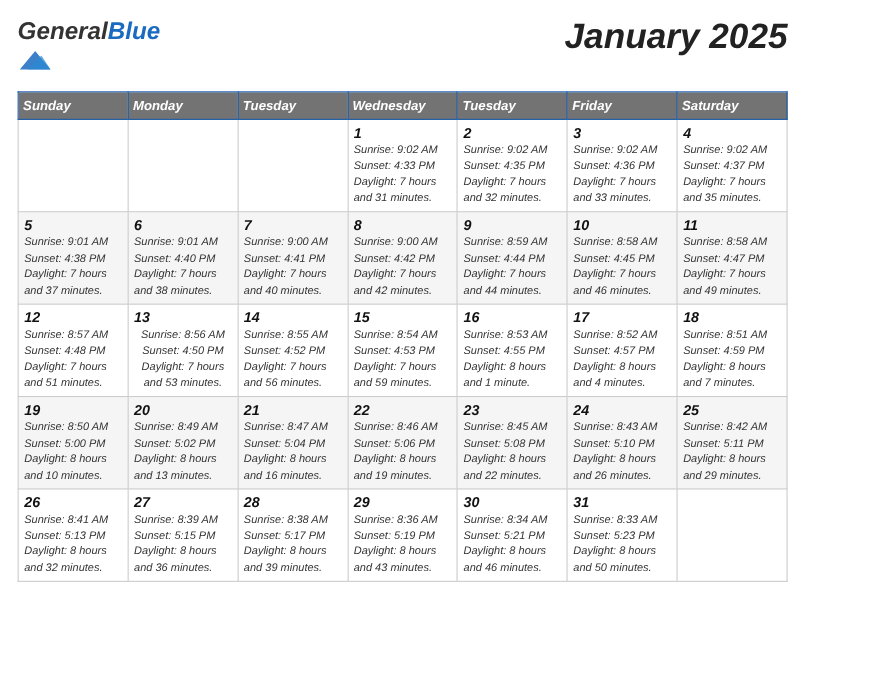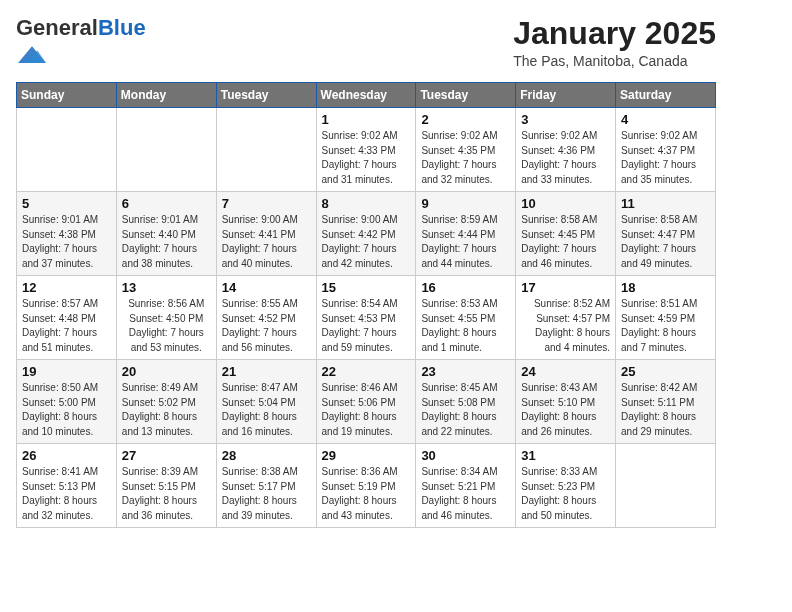--- a/index.html
+++ b/index.html
@@ -7,20 +7,21 @@
       font-family: Arial, sans-serif;
       background: #fff;
       width: 792px;
       min-height: 612px;
       padding: 0;
     }
     .page {
       width: 732px;
       background: #fff;
       padding: 16px 16px 10px 16px;
+      font-style: italic;
     }
     .header {
       display: flex;
       justify-content: space-between;
       align-items: flex-start;
       margin-bottom: 10px;
     }
     .logo {
       display: flex;
       align-items: center;
@@ -101,21 +102,20 @@
           <span class="logo-general">General</span><span class="logo-blue">Blue</span>
         </div>
         <svg class="logo-icon" viewBox="0 0 40 30" xmlns="http://www.w3.org/2000/svg">
           <polygon points="0,28 20,4 40,28" fill="#1a6abf" opacity="0.85"></polygon>
           <polygon points="10,28 28,10 40,28" fill="#2a8ad4" opacity="0.7"></polygon>
         </svg>
       </div>
     </div>
     <div class="title-area">
       <div class="month-title">January 2025</div>
-      <div class="location">The Pas, Manitoba, Canada</div>
     </div>
   </div>
 
   <table class="calendar">
     <thead>
       <tr>
       <th>Sunday</th>
           <th>Monday</th>
           <th>Tuesday</th>
           <th>Wednesday</th>
@@ -240,21 +240,21 @@
           </td>
           <td>
             <div class="day-number">16</div>
             <div class="day-info" style="white-space: pre-line;">Sunrise: 8:53 AM
 Sunset: 4:55 PM
 Daylight: 8 hours
 and 1 minute.</div>
           </td>
           <td>
             <div class="day-number">17</div>
-            <div class="day-info" style="white-space: pre-line; text-align: right;">Sunrise: 8:52 AM
+            <div class="day-info" style="white-space: pre-line;">Sunrise: 8:52 AM
 Sunset: 4:57 PM
 Daylight: 8 hours
 and 4 minutes.</div>
           </td>
           <td>
             <div class="day-number">18</div>
             <div class="day-info" style="white-space: pre-line;">Sunrise: 8:51 AM
 Sunset: 4:59 PM
 Daylight: 8 hours
 and 7 minutes.</div>

